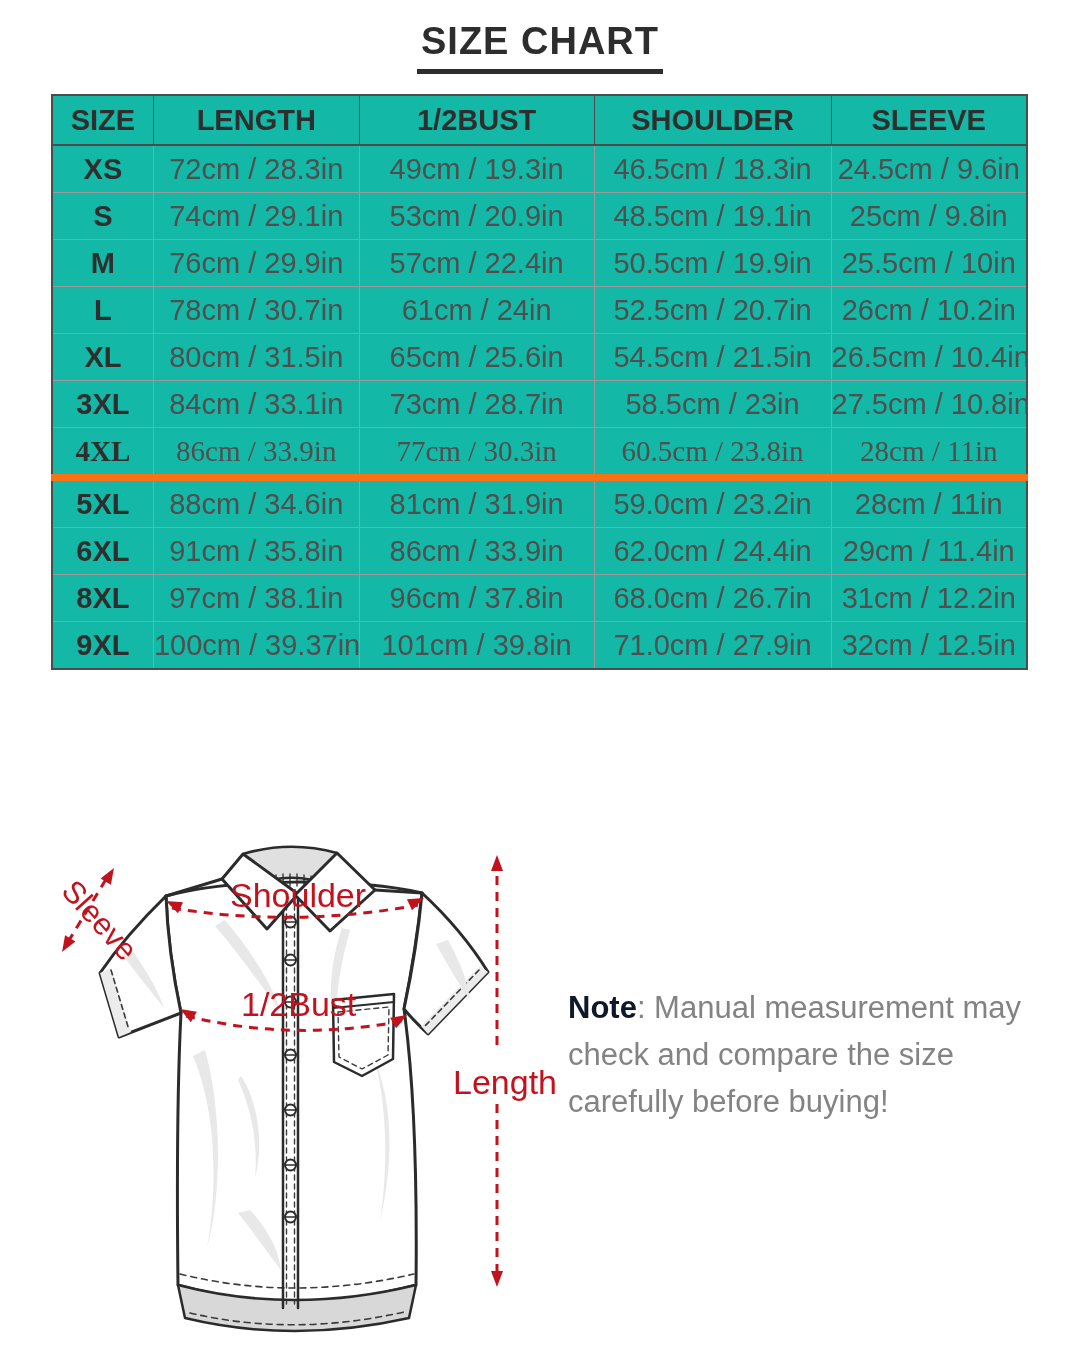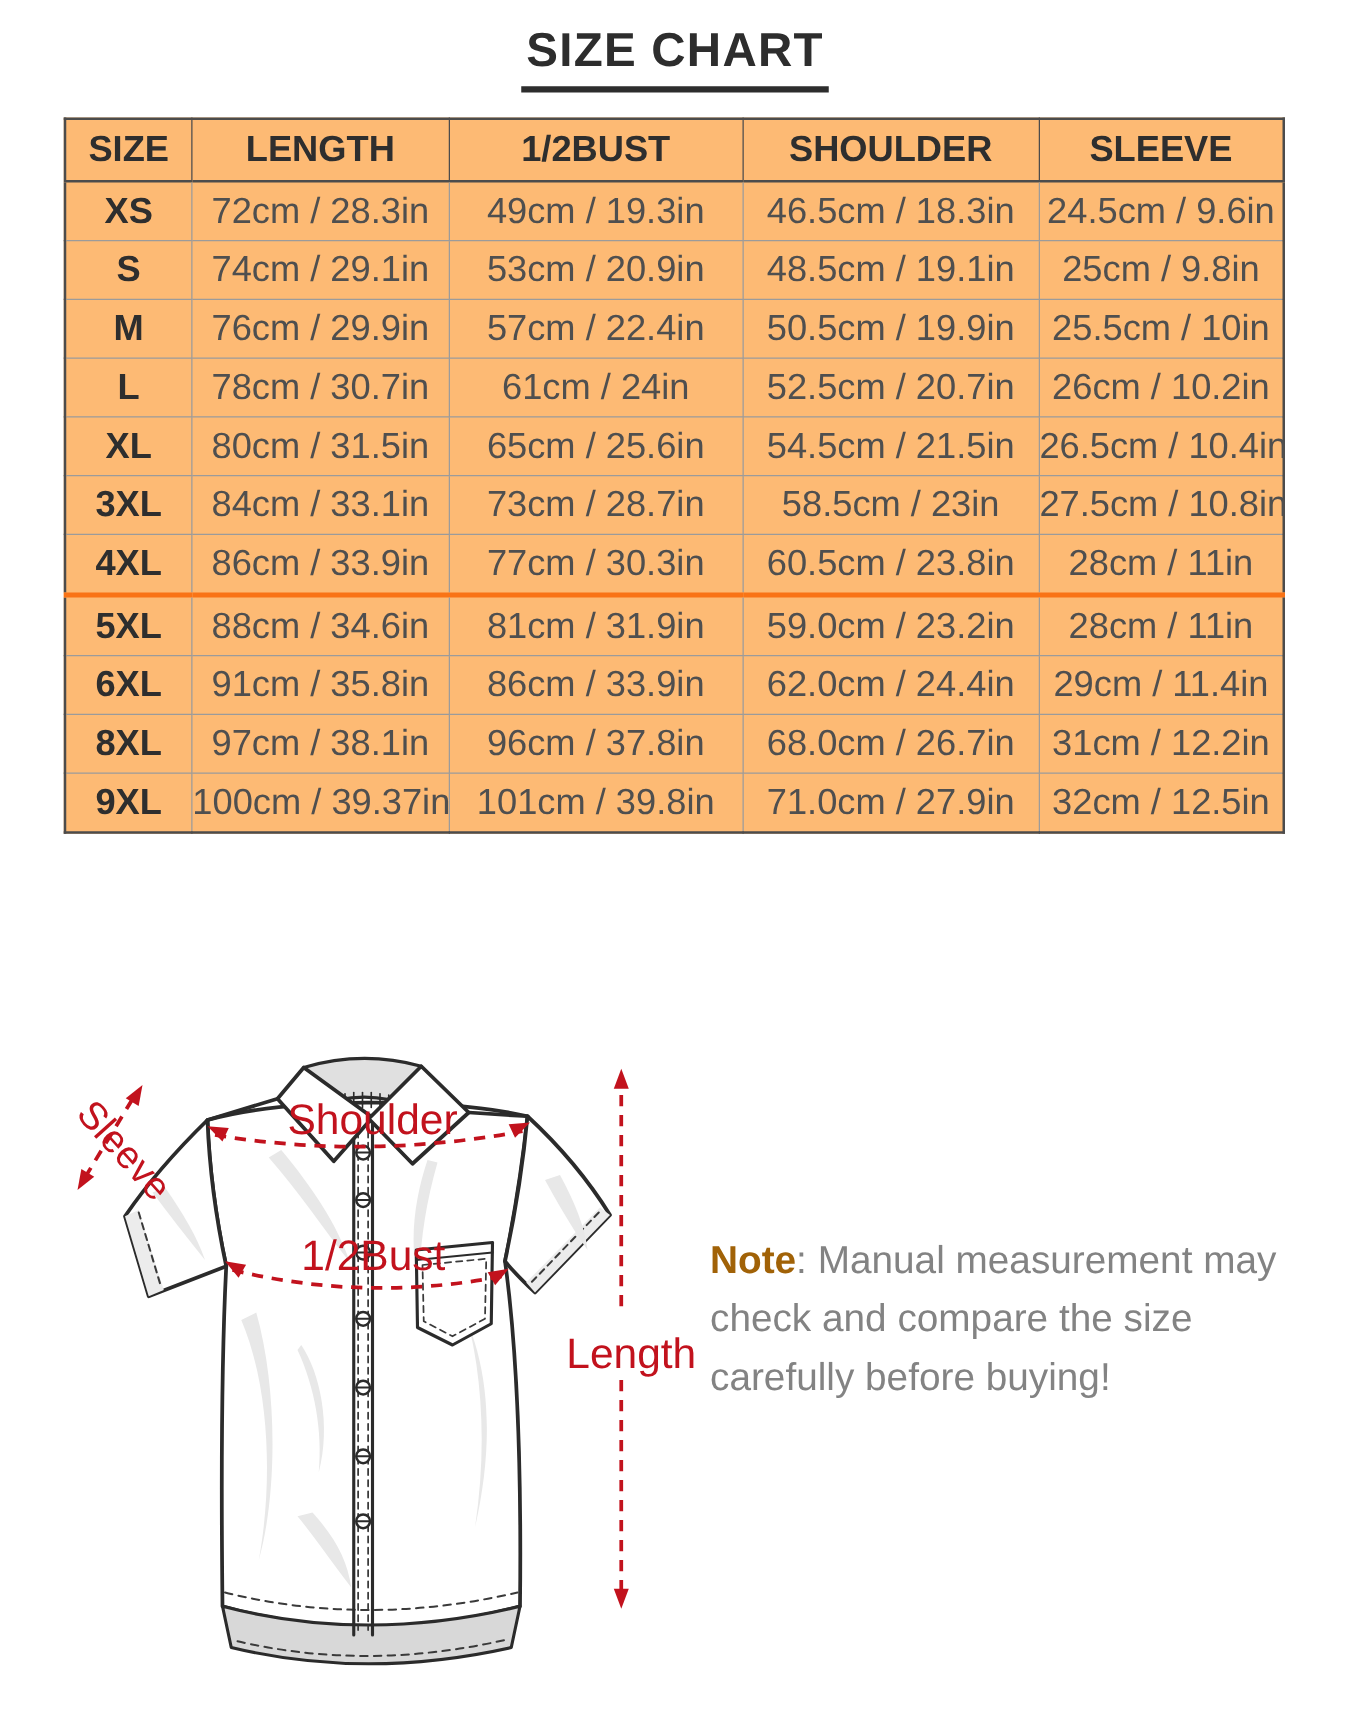--- a/index.html
+++ b/index.html
@@ -9,42 +9,42 @@
   }
   
   .title-wrap{position:absolute;top:20px;left:0;width:1080px;text-align:center;}
   .page-title{
     display:inline-block;margin:0;font-size:38px;font-weight:bold;color:#2d2d2d;
     letter-spacing:1px;border-bottom:5px solid #2d2d2d;padding:0 4px 6px 4px;
   }
   
   table.size-table{
     position:absolute;left:51px;top:94px;width:977px;
-    border-collapse:collapse;table-layout:fixed;background:#fdba74;
+    border-collapse:collapse;table-layout:fixed;background:#14b8a6;
     border:2px solid #4c4c4c;
   }
   .size-table th{
     border:1px solid #4c4c4c;border-bottom:2px solid #4c4c4c;
     height:48px;font-size:29px;font-weight:bold;color:#2e2e2e;
     text-align:center;vertical-align:middle;padding:0;
   }
   .size-table td{
     border:1px solid #9b9b9b;height:46px;font-size:29px;color:#4f4f4f;
     text-align:center;vertical-align:middle;padding:0;white-space:nowrap;
   }
   .size-table td.size-cell{font-weight:bold;color:#2e2e2e;font-size:29px;}
-  .size-table tr.section-break td{border-bottom:4px solid #f97316;}
+  .size-table tr.section-break td{border-bottom:7px solid #f97316;font-family:Liberation Serif, serif;}
   
   .diagram-svg{position:absolute;left:0;top:780px;width:1080px;height:589px;}
   
   .note-block{
     position:absolute;left:568px;top:984px;width:500px;
     font-size:31px;line-height:47px;color:#838383;
   }
-  .note-label{font-weight:bold;color:#a16207;}
+  .note-label{font-weight:bold;color:#0f172a;}
 </style>
 </head>
 <body>
 
 <div class="page">
 
   <div class="title-wrap">
     <h1 class="page-title">SIZE CHART</h1>
   </div>
 

